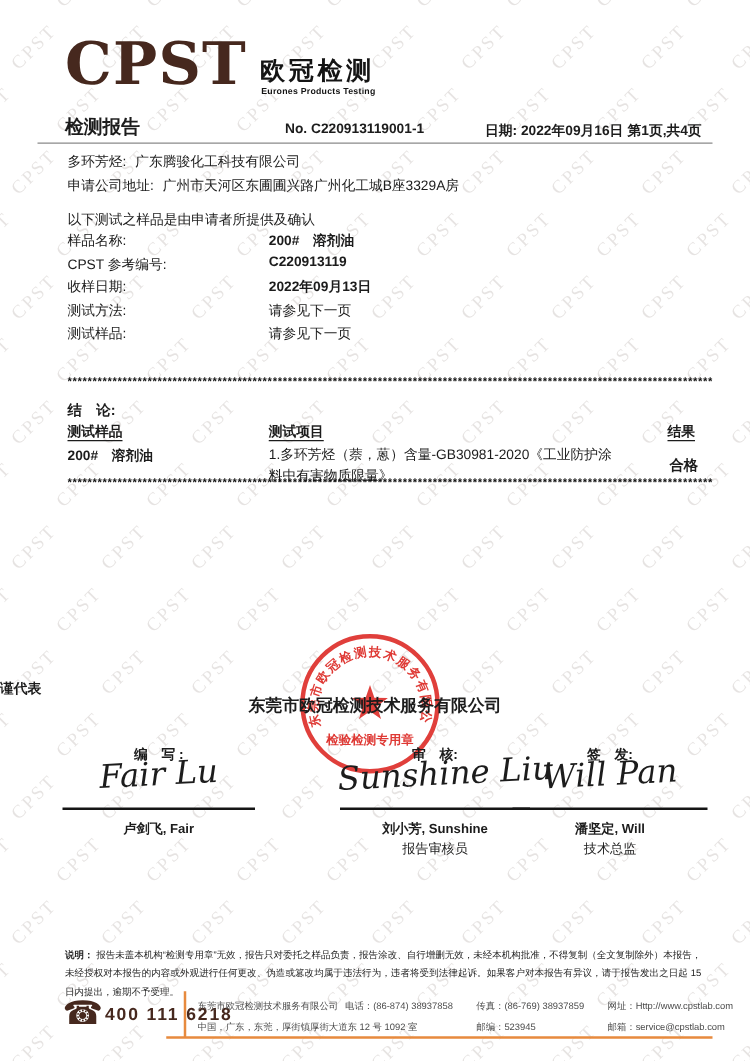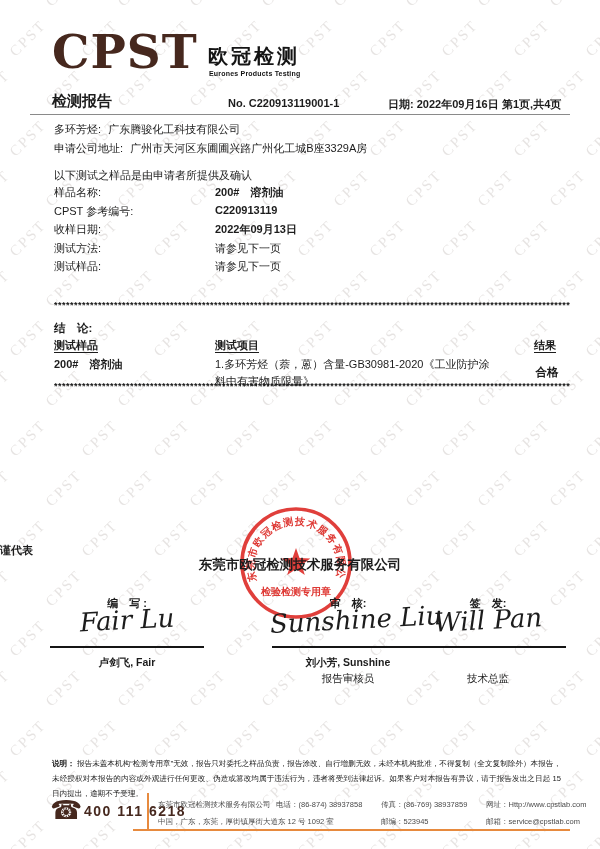--- a/index.html
+++ b/index.html
@@ -318,20 +318,21 @@
       <div class="sig-label">审　核:</div>
       <div class="sig-script">Sunshine Liu</div>
       <div class="sig-line"></div>
       <div class="sig-name">刘小芳, Sunshine</div>
       <div class="sig-title">报告审核员</div>
     </div>
     <div class="sig-col sigc3">
       <div class="sig-label">签　发:</div>
       <div class="sig-script">Will Pan</div>
       <div class="sig-line"></div>
+      <div class="sig-name">潘坚定, Will</div>
       <div class="sig-title">技术总监</div>
     </div>
 
     <div class="abs remarks">
       <span class="lbl">说明：</span>
       <span>报告未盖本机构“检测专用章”无效，报告只对委托之样品负责，报告涂改、自行增删无效，未经本机构批准，不得复制（全文复制除外）本报告，未经授权对本报告的内容或外观进行任何更改、伪造或篡改均属于违法行为，违者将受到法律起诉。如果客户对本报告有异议，请于报告发出之日起 15 日内提出，逾期不予受理。</span>
     </div>
 
     <div class="abs phone-icon">☎</div>
     <div class="abs hotline">400 111 6218</div>

